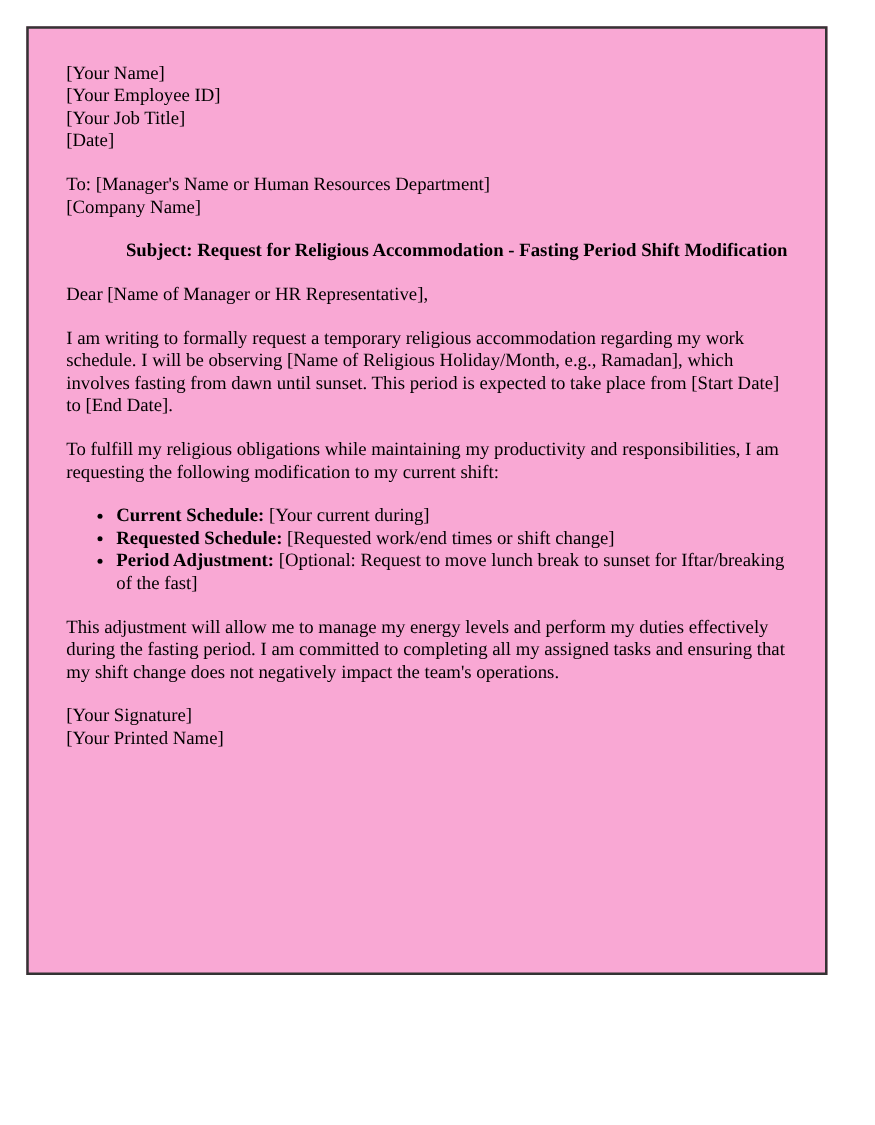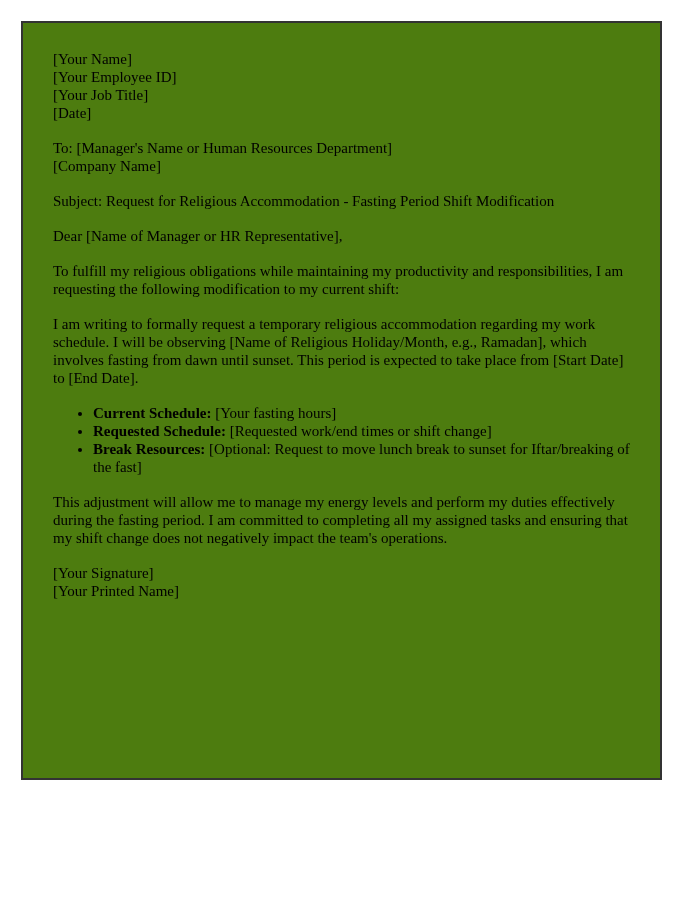--- a/index.html
+++ b/index.html
@@ -11,52 +11,52 @@
     color: #000000;
     overflow: hidden;
   }
   .page {
     position: absolute;
     left: 21px;
     top: 21px;
     width: 641px;
     height: 759px;
     border: 2px solid #333333;
-    background: #4d7c0f;
+    background: #f9a8d4;
     padding: 27px 30px;
     font-size: 15px;
     line-height: 18px;
   }
   .page p, .page ul { margin: 17px 0; }
   .page > :first-child { margin-top: 0; }
-  .subject { font-weight: normal; }
+  .subject { font-weight: bold; text-align: right; }
   ul.mods { padding-left: 40px; list-style-type: disc; }
   ul.mods li b { font-weight: bold; }
 </style>
 </head>
 <body>
 
 <div class="page">
 
   <p><span>[Your Name]</span><br><span>[Your Employee ID]</span><br><span>[Your Job Title]</span><br><span>[Date]</span></p>
 
   <p><span>To: [Manager's Name or Human Resources Department]</span><br><span>[Company Name]</span></p>
 
   <p class="subject">Subject: Request for Religious Accommodation - Fasting Period Shift Modification</p>
 
   <p>Dear [Name of Manager or HR Representative],</p>
 
+  <p>I am writing to formally request a temporary religious accommodation regarding my work schedule. I will be observing [Name of Religious Holiday/Month, e.g., Ramadan], which involves fasting from dawn until sunset. This period is expected to take place from [Start Date] to [End Date].</p>
+
   <p>To fulfill my religious obligations while maintaining my productivity and responsibilities, I am requesting the following modification to my current shift:</p>
 
-  <p>I am writing to formally request a temporary religious accommodation regarding my work schedule. I will be observing [Name of Religious Holiday/Month, e.g., Ramadan], which involves fasting from dawn until sunset. This period is expected to take place from [Start Date] to [End Date].</p>
-
   <ul class="mods">
-    <li><b>Current Schedule:</b><span> [Your fasting hours]</span></li>
+    <li><b>Current Schedule:</b><span> [Your current during]</span></li>
     <li><b>Requested Schedule:</b><span> [Requested work/end times or shift change]</span></li>
-    <li><b>Break Resources:</b><span> [Optional: Request to move lunch break to sunset for Iftar/breaking of the fast]</span></li>
+    <li><b>Period Adjustment:</b><span> [Optional: Request to move lunch break to sunset for Iftar/breaking of the fast]</span></li>
   </ul>
 
   <p>This adjustment will allow me to manage my energy levels and perform my duties effectively during the fasting period. I am committed to completing all my assigned tasks and ensuring that my shift change does not negatively impact the team's operations.</p>
 
 
 
   <p><span>[Your Signature]</span><br><span>[Your Printed Name]</span></p>
 
 </div>
 

